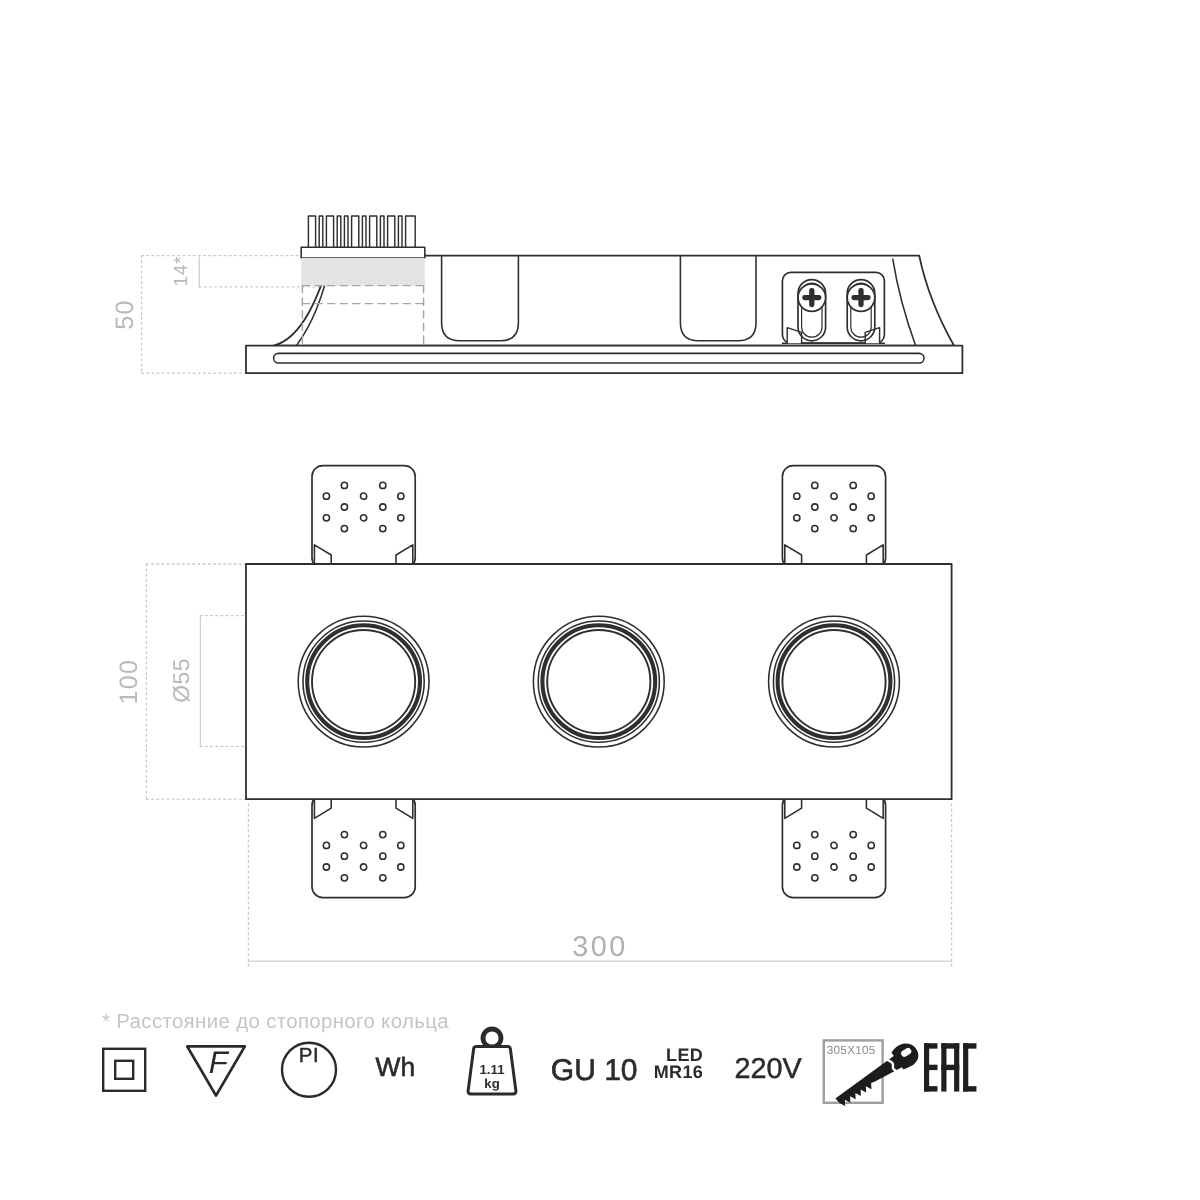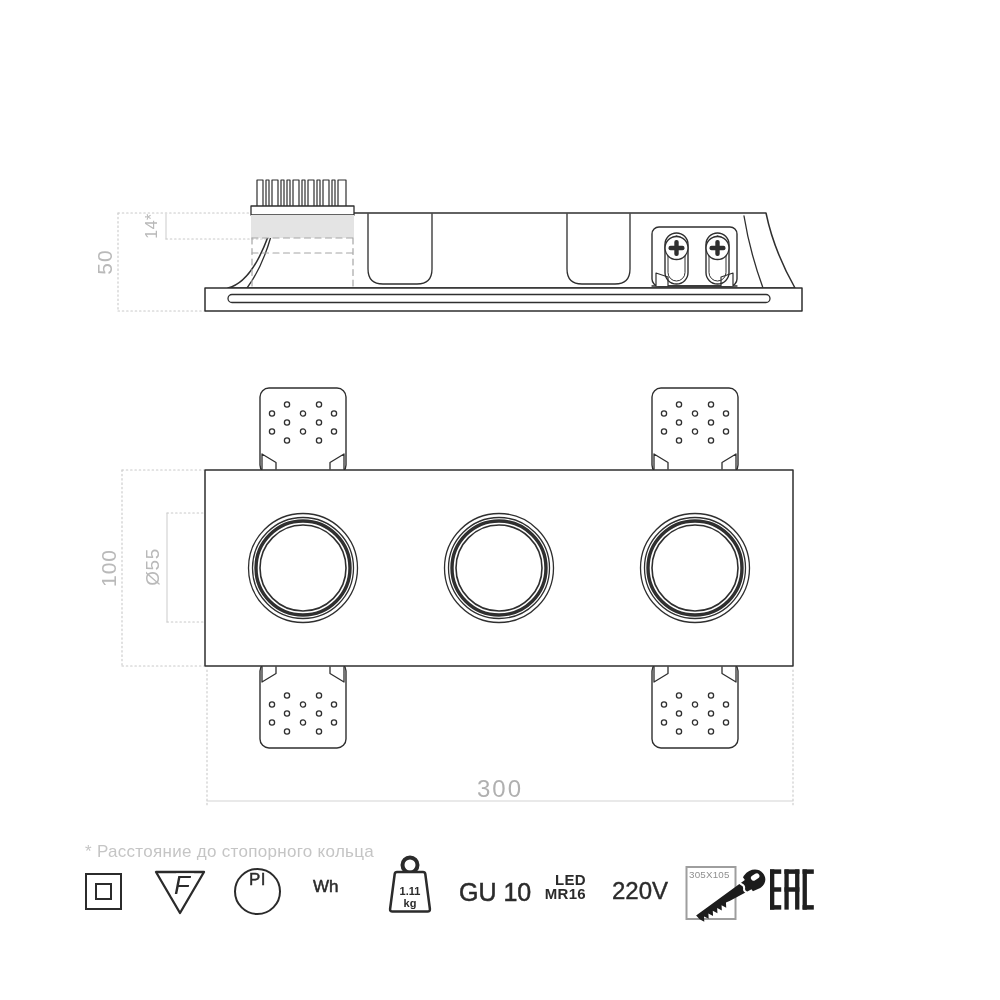--- a/index.html
+++ b/index.html
@@ -12,21 +12,21 @@
   #footnote{left:85px;top:820px;font-size:17px;color:#c5c5c5;letter-spacing:.3px;margin-top:22px;}
   
   .ic-label{color:#2b2b2b;white-space:nowrap;}
   #ic-class2{left:85px;top:873px;width:37px;height:37px;border:2.6px solid #2b2b2b;
              display:flex;align-items:center;justify-content:center;box-sizing:border-box;}
   #ic-class2 .inner{width:17px;height:17px;border:2.6px solid #2b2b2b;box-sizing:border-box;}
   #ic-fmark{left:154px;top:870px;}
   #ic-pi{left:234px;top:868px;width:47px;height:47px;border:2.4px solid #2b2b2b;border-radius:50%;
          display:flex;align-items:flex-start;justify-content:center;box-sizing:border-box;
          font-size:17px;letter-spacing:.5px;-webkit-text-stroke:.4px #2b2b2b;}
-  #ic-wh{left:313px;top:877px;font-size:17px;font-weight:500;-webkit-text-stroke:.5px #2b2b2b;}
+  #ic-wh{left:313px;top:877px;font-size:22px;font-weight:500;-webkit-text-stroke:.5px #2b2b2b;}
   #ic-weight{left:384px;top:855px;}
   #ic-gu10{left:459px;top:878px;font-size:25px;font-weight:500;-webkit-text-stroke:.5px #2b2b2b;}
   #ic-lamp{left:538px;top:873px;width:48px;text-align:right;font-size:15px;font-weight:700;
            line-height:14px;letter-spacing:.3px;}
   #ic-220v{left:612px;top:877px;font-size:24px;font-weight:400;-webkit-text-stroke:.4px #2b2b2b;}
   #ic-saw{left:685px;top:863px;}
   #ic-eac{left:770px;top:868px;}
 </style>
 </head>
 <body>

